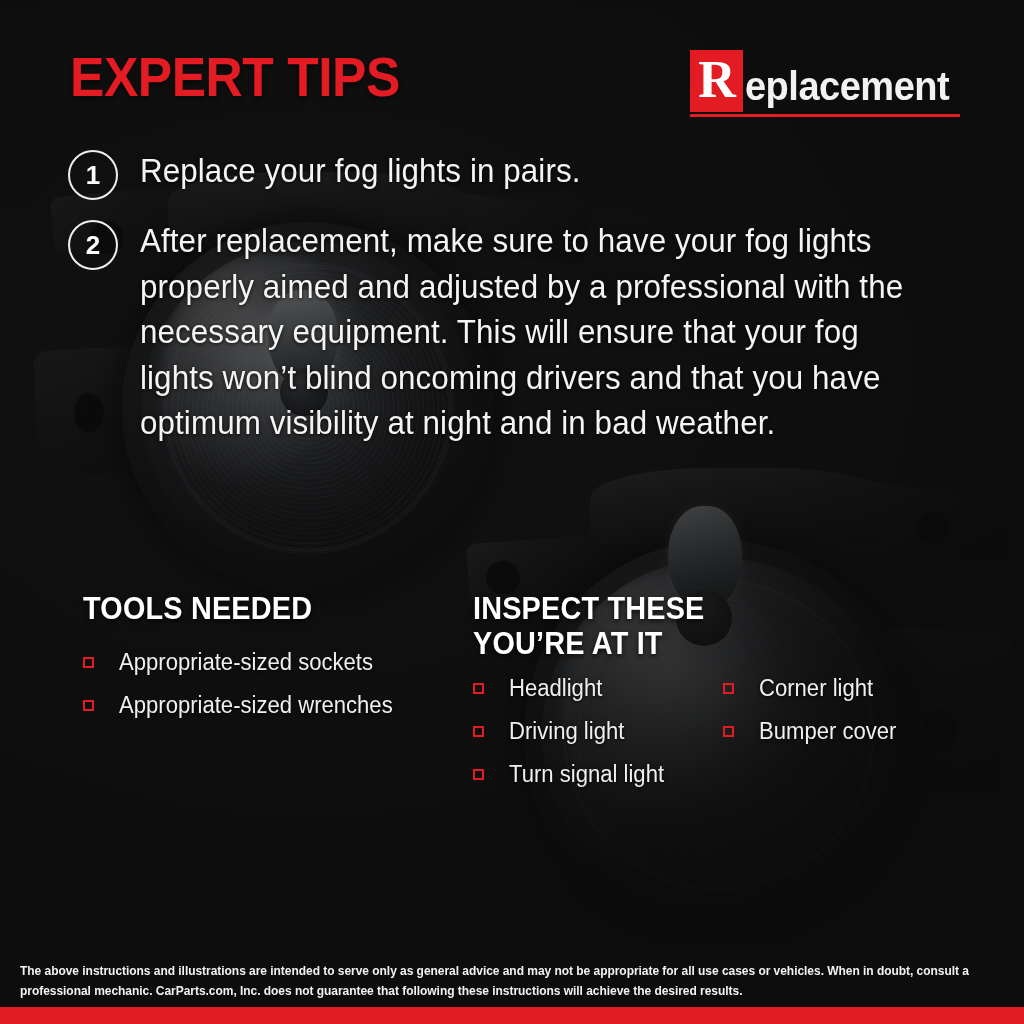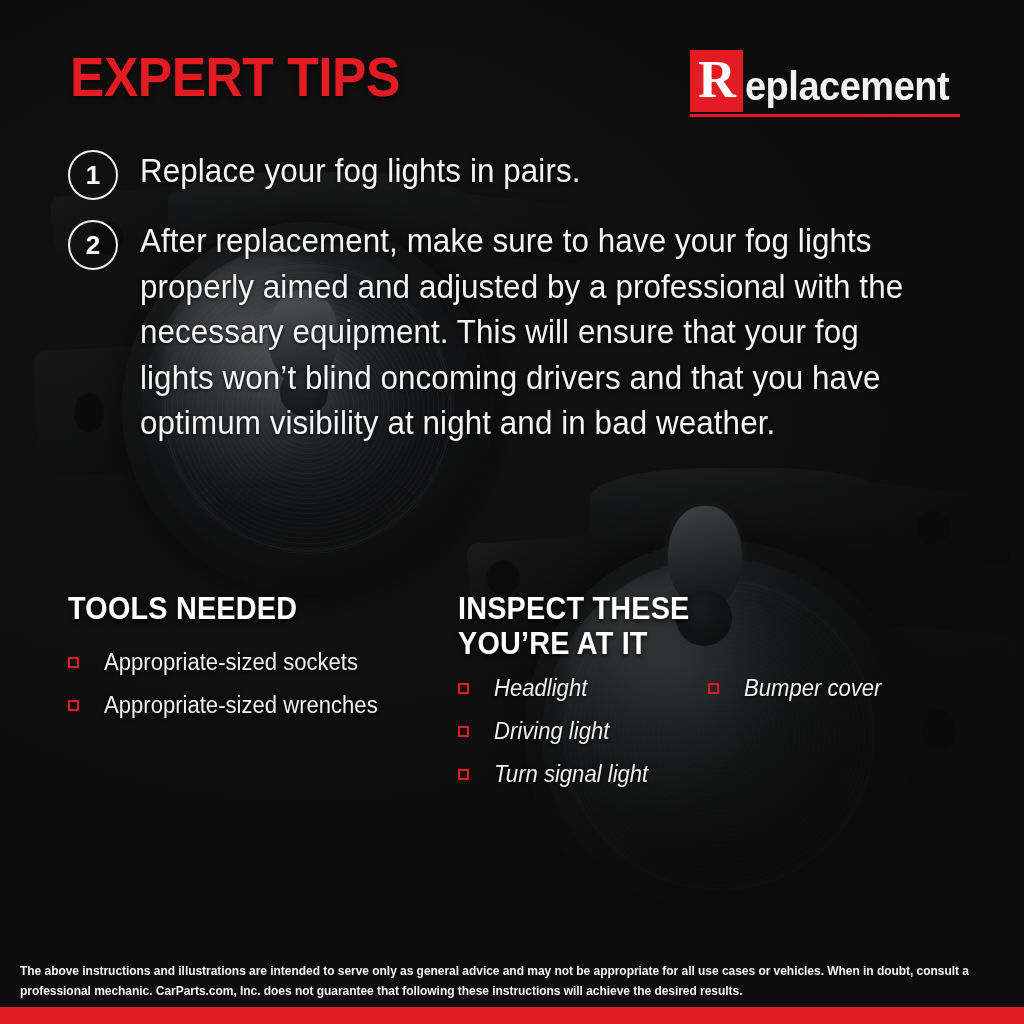--- a/index.html
+++ b/index.html
@@ -221,21 +221,21 @@
     font-weight: 400;
     font-family: "Liberation Sans Narrow", "Liberation Sans", sans-serif;
     transform: scaleX(.95);
     transform-origin: left top;
     text-shadow: 0 1px 4px rgba(0,0,0,.85);
     letter-spacing: .1px;
   }
   .tip-2 { margin-top: 16px; }
 
   
-  .cols { position: absolute; left: 68px; top: 592px; width: 900px; display: flex; }
+  .cols { position: absolute; left: 83px; top: 592px; width: 900px; display: flex; }
   .col-tools { width: 390px; }
   .col-inspect { width: 500px; }
 
   .col-head {
     color: #ffffff;
     font-size: 31px;
     font-weight: 700;
     line-height: 1.12;
     letter-spacing: .2px;
     font-family: "Liberation Sans Narrow", "Liberation Sans", sans-serif;
@@ -258,21 +258,21 @@
     color: #f0f0f0;
     font-size: 23px;
     font-weight: 400;
     font-family: "Liberation Sans Narrow", "Liberation Sans", sans-serif;
     transform: scaleX(.96);
     transform-origin: left center;
     text-shadow: 0 1px 4px rgba(0,0,0,.9);
     white-space: nowrap;
   }
   .inspect-grid { display: flex; }
-  .inspect-grid .check-list { width: 265px; font-style: italic; }
+  .inspect-grid .check-list { width: 265px; }
 
   
   .footer {
     position: absolute;
     left: 0; bottom: 0;
     width: 1024px;
     background: #0d0d0d;
     padding: 16px 20px 12px 20px;
     height: 79px;
   }
@@ -391,20 +391,24 @@
               <span class="check-label">Driving light</span>
             </li>
             <li class="check-item">
               <span class="check-box"></span>
               <span class="check-label">Turn signal light</span>
             </li>
           </ul>
           <ul class="check-list">
             <li class="check-item">
               <span class="check-box"></span>
+              <span class="check-label">Corner light</span>
+            </li>
+            <li class="check-item">
+              <span class="check-box"></span>
               <span class="check-label">Bumper cover</span>
             </li>
           </ul>
         </div>
       </div>
 
     </div>
 
     <div class="footer">
       <div class="footer-text">The above instructions and illustrations are intended to serve only as general advice and may not be appropriate for all use cases or vehicles. When in doubt, consult a professional mechanic. CarParts.com, Inc. does not guarantee that following these instructions will achieve the desired results.</div>

